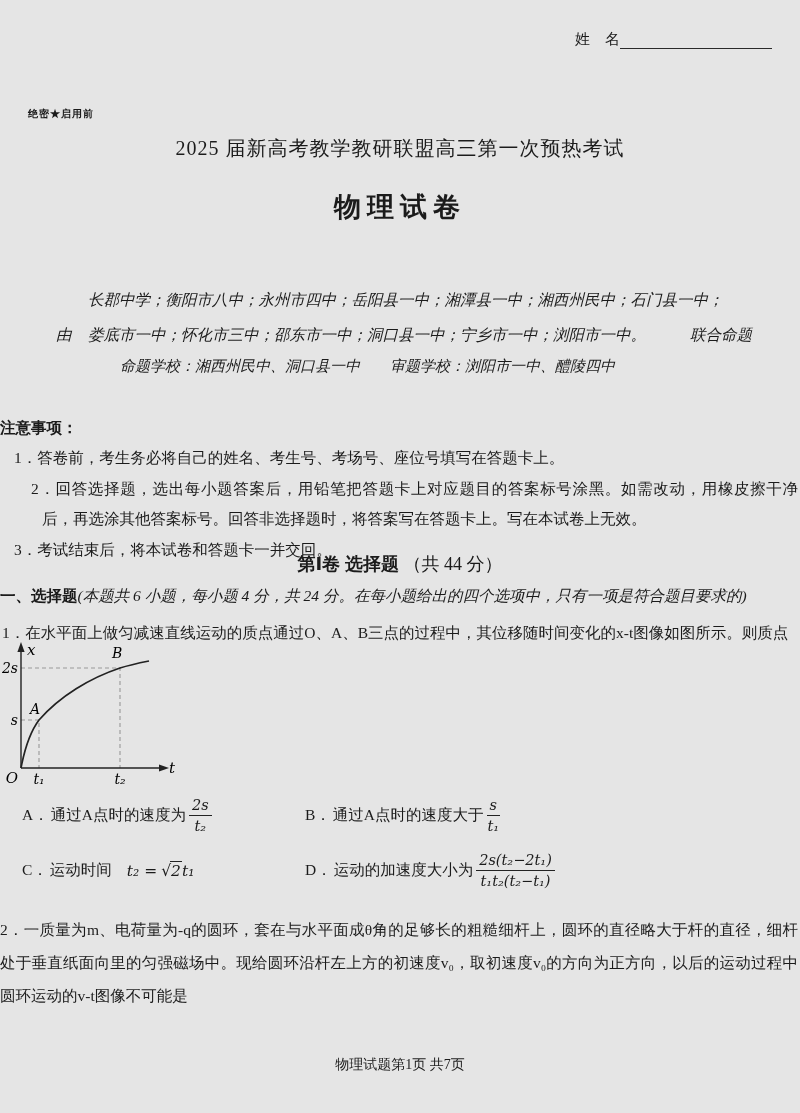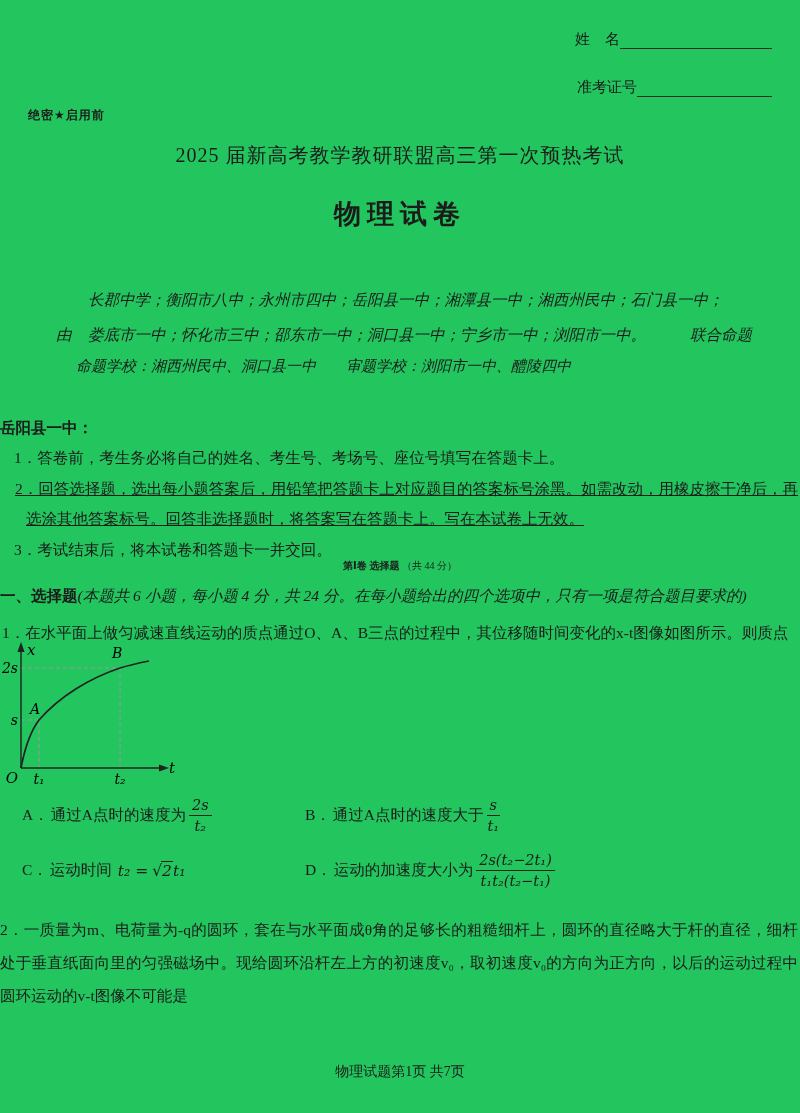--- a/index.html
+++ b/index.html
@@ -1,50 +1,50 @@
 <!DOCTYPE html>
 <html><head>
 <meta charset="utf-8">
 <style>
   * { margin:0; padding:0; box-sizing:border-box; }
   html,body { background:#fff; }
   .page {
-    position:relative; width:800px; height:1113px; background:#22c55e;
+    position:relative; width:800px; height:1113px; background:#e5e5e5;
     color:#1b1b1b; font-family:"Liberation Serif","DejaVu Serif",serif;
     overflow:hidden;
   }
   .abs { position:absolute; }
   .sans { font-family:"Liberation Sans","DejaVu Sans",sans-serif; }
   .math { font-family:"DejaVu Serif","Liberation Serif",serif; font-style:italic; }
   .kai  { font-style:italic; }
-  .center { text-align:center; width:100%;margin-top:7px; }
+  .center { text-align:center; width:100%; }
 
   
   .fill-row { font-size:15px; white-space:nowrap; }
   .fill-line { display:inline-block; border-bottom:1px solid #2a2a2a; height:15px; vertical-align:bottom; }
 
-  .classified { font-size:12px; font-weight:bold; letter-spacing:1px; }
+  .classified { font-size:10px; font-weight:bold; letter-spacing:1px;font-family:Liberation Serif, serif; }
 
   .exam-title { font-size:20px; letter-spacing:1px; }
   .subject-title { font-size:27px; font-weight:bold; letter-spacing:6px; }
 
   
   .school-block { width:800px; font-size:15.5px; line-height:35px; }
   .school-line { margin-left:88px; white-space:nowrap; }
   .by-char { position:absolute; left:56px; top:35px; }
   .joint-label { position:absolute; left:690px; top:35px; white-space:nowrap; }
-  .setter-line { margin-left:76px; margin-top:-3px; font-size:15px; white-space:nowrap; }
+  .setter-line { margin-left:120px; margin-top:-3px; font-size:15px; white-space:nowrap; }
 
   
   .notice-heading { font-size:15.5px; font-weight:bold; line-height:30px; }
   .notice-item { font-size:15.5px; line-height:30.5px; text-align:justify; }
   .ni-1, .ni-3 { padding-left:14px; }
-  .ni-2 { padding-left:26px; text-indent:-11px;text-decoration:underline; }
+  .ni-2 { padding-left:42px; text-indent:-11px; }
 
-  .sec-title { font-size:10px; }
+  .sec-title { font-size:18px; }
   .sec-title .bold-part { font-family:"Liberation Sans","DejaVu Sans",sans-serif; font-weight:bold; }
   .qtype-line { font-size:15.5px; white-space:nowrap; }
   .qtype-line .bold-part { font-family:"Liberation Sans","DejaVu Sans",sans-serif; font-weight:bold; }
 
   .stem { font-size:15.5px; line-height:31px; text-align:justify; width:798px; }
 
   
   .options-grid { display:grid; grid-template-columns:283px auto; row-gap:16px; align-items:center; }
   .opt { display:flex; align-items:center; font-size:15.5px; white-space:nowrap; }
   .opt .lbl { margin-right:2px; }
@@ -59,39 +59,36 @@
   svg text { font-family:"DejaVu Serif","Liberation Serif",serif; }
 </style>
 </head>
 <body>
 
 <div class="page">
 
   <div class="abs fill-row" style="left:575px; top:30px;">
     <span>姓　名</span><span class="fill-line" style="width:152px;"></span>
   </div>
-  <div class="abs fill-row" style="left:577px; top:78px;">
-    <span>准考证号</span><span class="fill-line" style="width:135px;"></span>
-  </div>
 
   <div class="abs classified sans" style="left:28px; top:107px;">绝密★启用前</div>
 
   <div class="abs center exam-title" style="top:135px;">2025 届新高考教学教研联盟高三第一次预热考试</div>
   <div class="abs center subject-title sans" style="top:189px;">物理试卷</div>
 
   <div class="abs school-block kai" style="top:282px; left:0;">
     <div class="by-char">由</div>
     <div class="joint-label">联合命题</div>
     <div class="school-line">长郡中学；衡阳市八中；永州市四中；岳阳县一中；湘潭县一中；湘西州民中；石门县一中；</div>
     <div class="school-line">娄底市一中；怀化市三中；邵东市一中；洞口县一中；宁乡市一中；浏阳市一中。</div>
     <div class="setter-line">命题学校：湘西州民中、洞口县一中　　审题学校：浏阳市一中、醴陵四中</div>
   </div>
 
   <div class="abs" style="top:413px; left:0; width:798px;">
-    <div class="notice-heading sans">岳阳县一中：</div>
+    <div class="notice-heading sans">注意事项：</div>
     <div class="notice-item ni-1">1．答卷前，考生务必将自己的姓名、考生号、考场号、座位号填写在答题卡上。</div>
     <div class="notice-item ni-2">2．回答选择题，选出每小题答案后，用铅笔把答题卡上对应题目的答案标号涂黑。如需改动，用橡皮擦干净后，再选涂其他答案标号。回答非选择题时，将答案写在答题卡上。写在本试卷上无效。</div>
     <div class="notice-item ni-3">3．考试结束后，将本试卷和答题卡一并交回。</div>
   </div>
 
   <div class="abs center sec-title" style="top:552px;">
     <span class="bold-part">第Ⅰ卷 选择题</span>
     <span>（共 44 分）</span>
   </div>
 
@@ -137,21 +134,21 @@
       <span class="lbl">B．</span>
       <span>通过A点时的速度大于</span>
       <span class="frac math">
         <span class="num">s</span>
         <span class="den">t₁</span>
       </span>
     </div>
     <div class="opt">
       <span class="lbl">C．</span>
       <span>运动时间</span>
-      <span class="math" style="margin-left:6px;">t₂ =</span>
+      <span class="math" style="margin-left:15px;">t₂ =</span>
       <span class="math radical">√</span>
         <span class="math radicand">2</span>
         <span class="math">t₁</span>
     </div>
     <div class="opt">
       <span class="lbl">D．</span>
       <span>运动的加速度大小为</span>
       <span class="frac math">
         <span class="num">2s(t₂−2t₁)</span>
         <span class="den">t₁t₂(t₂−t₁)</span>

